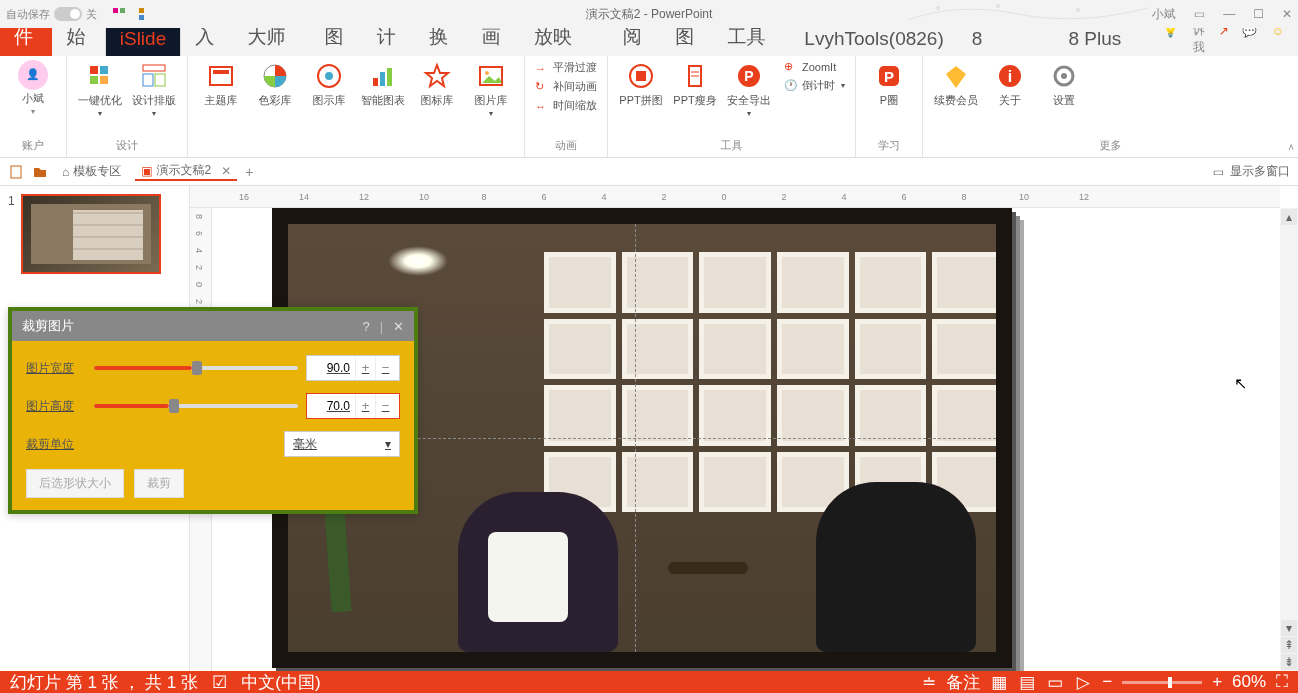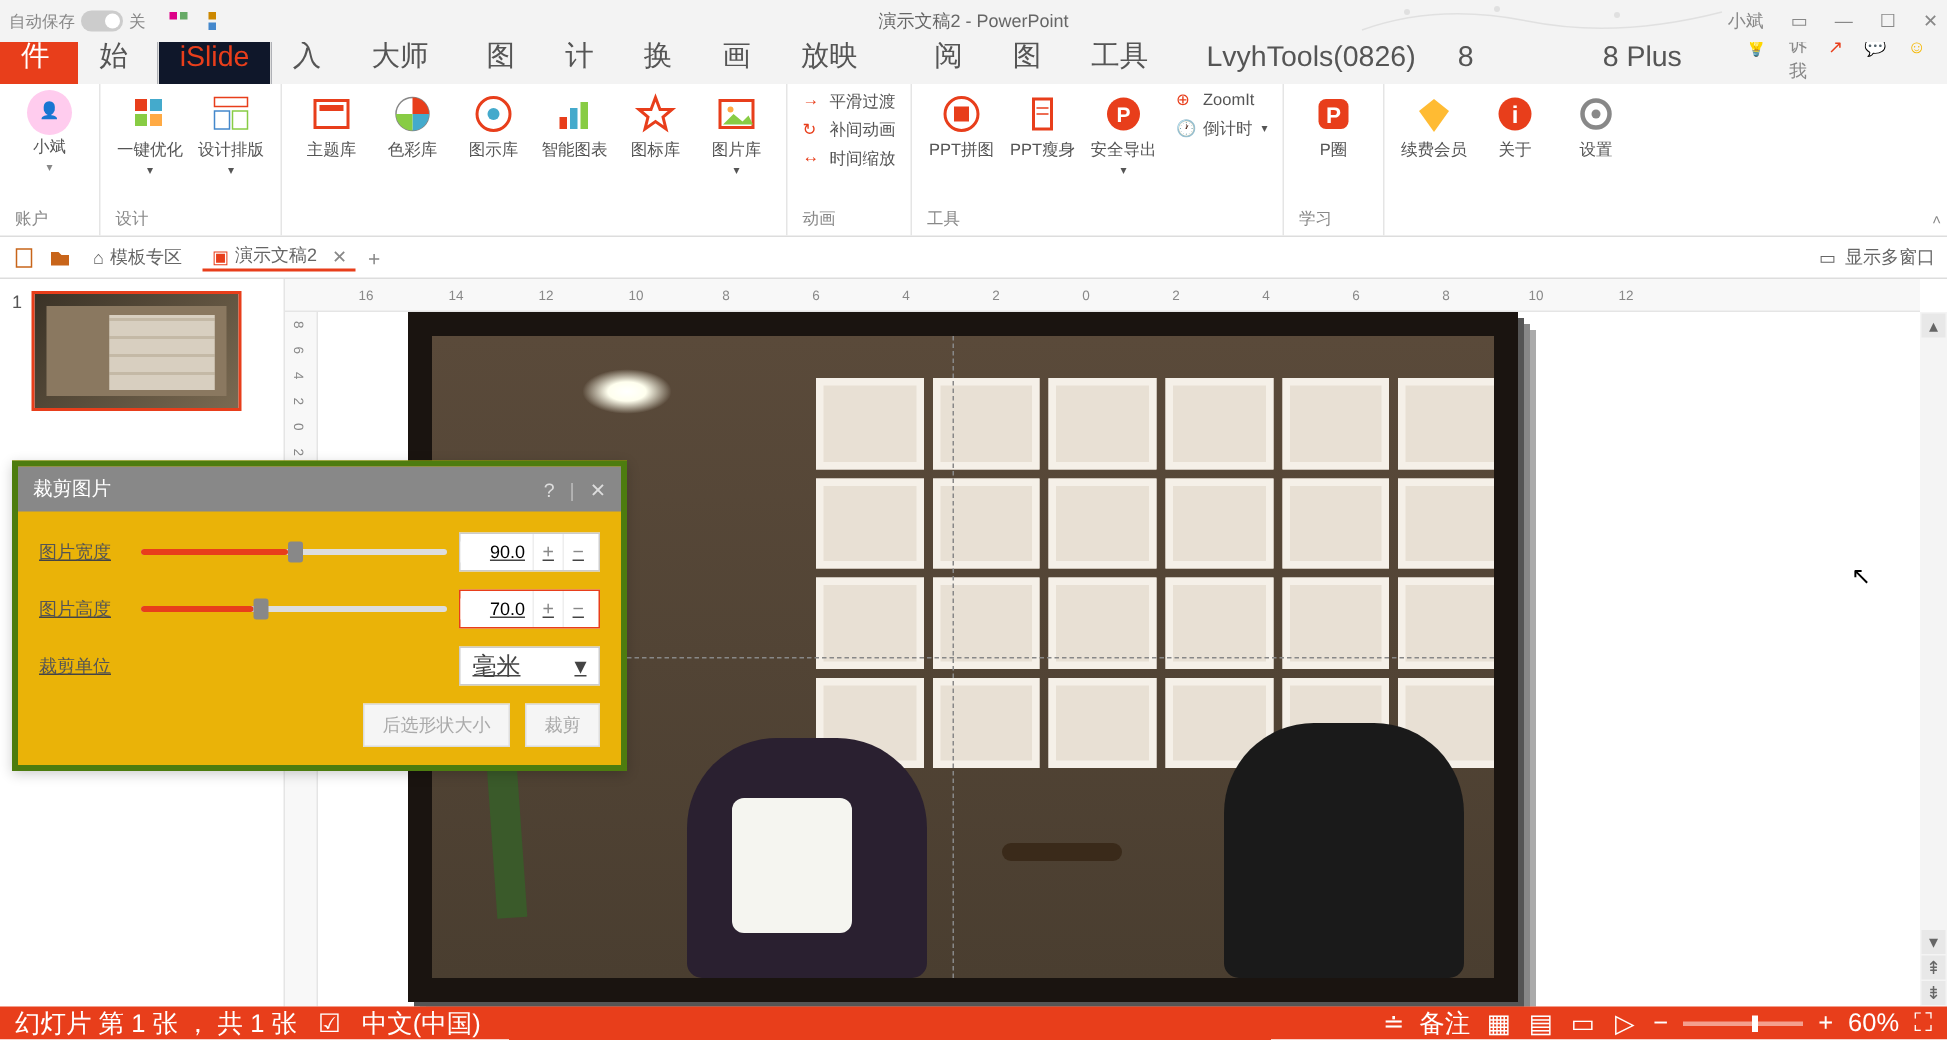--- a/index.html
+++ b/index.html
@@ -19,21 +19,21 @@
 
 .ribbon-tabs { height: 28px; display:flex; align-items:flex-end; padding-left:0; background:#f3f3f3; }
 .tab { padding: 6px 14px; font-size:19px; color:#555; cursor:pointer; }
 .tab.file { background:#e83e1b; color:#fff; }
 .tab.active { background:#0f172a; color:#e83e1b; border-top:6px solid #8b5cf6; border-left:1px solid #ddd; border-right:1px solid #ddd; }
 .ribbon-tabs .tab-right { margin-left:auto; display:flex; align-items:center; gap:14px; padding-right:14px; color:#888;}
 
 
 .ribbon { height: 102px; background:#fff; border-bottom:1px solid #ddd; display:flex; }
 .group { border-right:1px solid #e5e5e5; padding:4px 10px 2px; display:flex; flex-direction:column; justify-content:space-between; position:relative;}
-.group-label { text-align:left; font-size:11px; color:#888; padding-bottom:2px;}
+.group-label { text-align:center; font-size:11px; color:#888; padding-bottom:2px;}
 .group-items { display:flex; gap:8px; align-items:flex-start; flex:1; }
 .big-btn { display:flex; flex-direction:column; align-items:center; width:46px; gap:2px; font-size:11px; color:#555; text-align:center; line-height:1.2;}
 .big-btn .icon-box { width:32px; height:32px; display:flex; align-items:center; justify-content:center; }
 .small-row { display:flex; flex-direction:column; gap:4px; font-size:11px; color:#555;}
 .small-row-item { display:flex; align-items:center; gap:4px;}
 .small-row-item .si { width:14px; height:14px; }
 .avatar-icon { width:30px; height:30px; border-radius:50%; background:#fce; display:flex; align-items:center; justify-content:center;}
 
 
 .file-tabs { height: 28px; border-bottom:1px solid #ddd; display:flex; align-items:center; padding:0 8px; gap:8px; font-size:12px; color:#666;}
@@ -83,22 +83,22 @@
 .dialog-body { padding:14px 14px 12px;}
 .dlg-row { display:flex; align-items:center; margin-bottom:12px; gap:8px;text-decoration:underline;}
 .dlg-label { width:60px; font-size:12px; color:#555;}
 .slider { flex:1; height:4px; background:#ddd; position:relative; border-radius:2px;}
 .slider .fill { position:absolute; left:0; top:0; bottom:0; background:#e83e1b; border-radius:2px;}
 .slider .handle { position:absolute; top:-5px; width:10px; height:14px; background:#888; border-radius:2px;}
 .spin { width:94px; height:26px; border:1px solid #ccc; display:flex; align-items:center; background:#fff;}
 .spin.active { border-color:#e83e1b;}
 .spin input { border:none; width:48px; text-align:right; font-size:12px; padding-right:5px; outline:none;}
 .spin .pm { width:20px; text-align:center; color:#888; border-left:1px solid #eee; font-size:13px; line-height:24px;}
-.select { width:94px; height:26px; border:1px solid #ccc; background:#fff; display:flex; align-items:center; padding:0 8px; justify-content:space-between; font-size:16px;}
-.dlg-btns { display:flex; gap:10px; margin-top:0;justify-content:flex-end;}
+.select { width:116px; height:26px; border:1px solid #ccc; background:#fff; display:flex; align-items:center; padding:0 8px; justify-content:space-between; font-size:12px;}
+.dlg-btns { display:flex; gap:10px; margin-top:0;}
 .dlg-btn { padding:5px 12px; border:1px solid #ddd; background:#f5f5f5; color:#aaa; font-size:12px;}
 
 
 .statusbar { position:absolute; left:0; right:0; bottom:0; height:22px; background:#e83e1b; color:#fff; display:flex; align-items:center; padding:0 10px; font-size:17px; gap:14px;}
 .statusbar .right { margin-left:auto; display:flex; align-items:center; gap:10px;}
 .view-btn { width:18px; height:14px; display:flex; align-items:center; justify-content:center;}
 .zoom-slider { width:80px; height:3px; background:rgba(255,255,255,.5); position:relative;}
 .zoom-slider .zh { position:absolute; top:-4px; left:46px; width:4px; height:11px; background:#fff;}
 
 .cursor-arrow { position:absolute; left:1234px; top:374px; color:#000; font-size:16px; pointer-events:none;}
@@ -364,20 +364,21 @@
       <div class="big-btn">
           <div class="icon-box">
             <svg width="28" height="28">
               <circle cx="14" cy="14" r="9" fill="none" stroke="#888" stroke-width="3"></circle>
               <circle cx="14" cy="14" r="3" fill="#888"></circle>
             </svg>
           </div>
           <span>设置</span>
         </div>
     </div>
+    <div class="group-label">更多</div>
     <span style="position:absolute;right:4px;bottom:4px;font-size:10px;color:#888">˄</span>
   </div>
 </div>
 
 <div class="file-tabs">
   <svg class="ft-icon" viewBox="0 0 16 16">
       <rect x="3" y="2" width="10" height="12" fill="none" stroke="currentColor"></rect>
     </svg>
   <svg class="ft-icon" viewBox="0 0 16 16">
       <path d="M2 4 h5 l2 2 h5 v7 h-12 z" fill="currentColor"></path>

